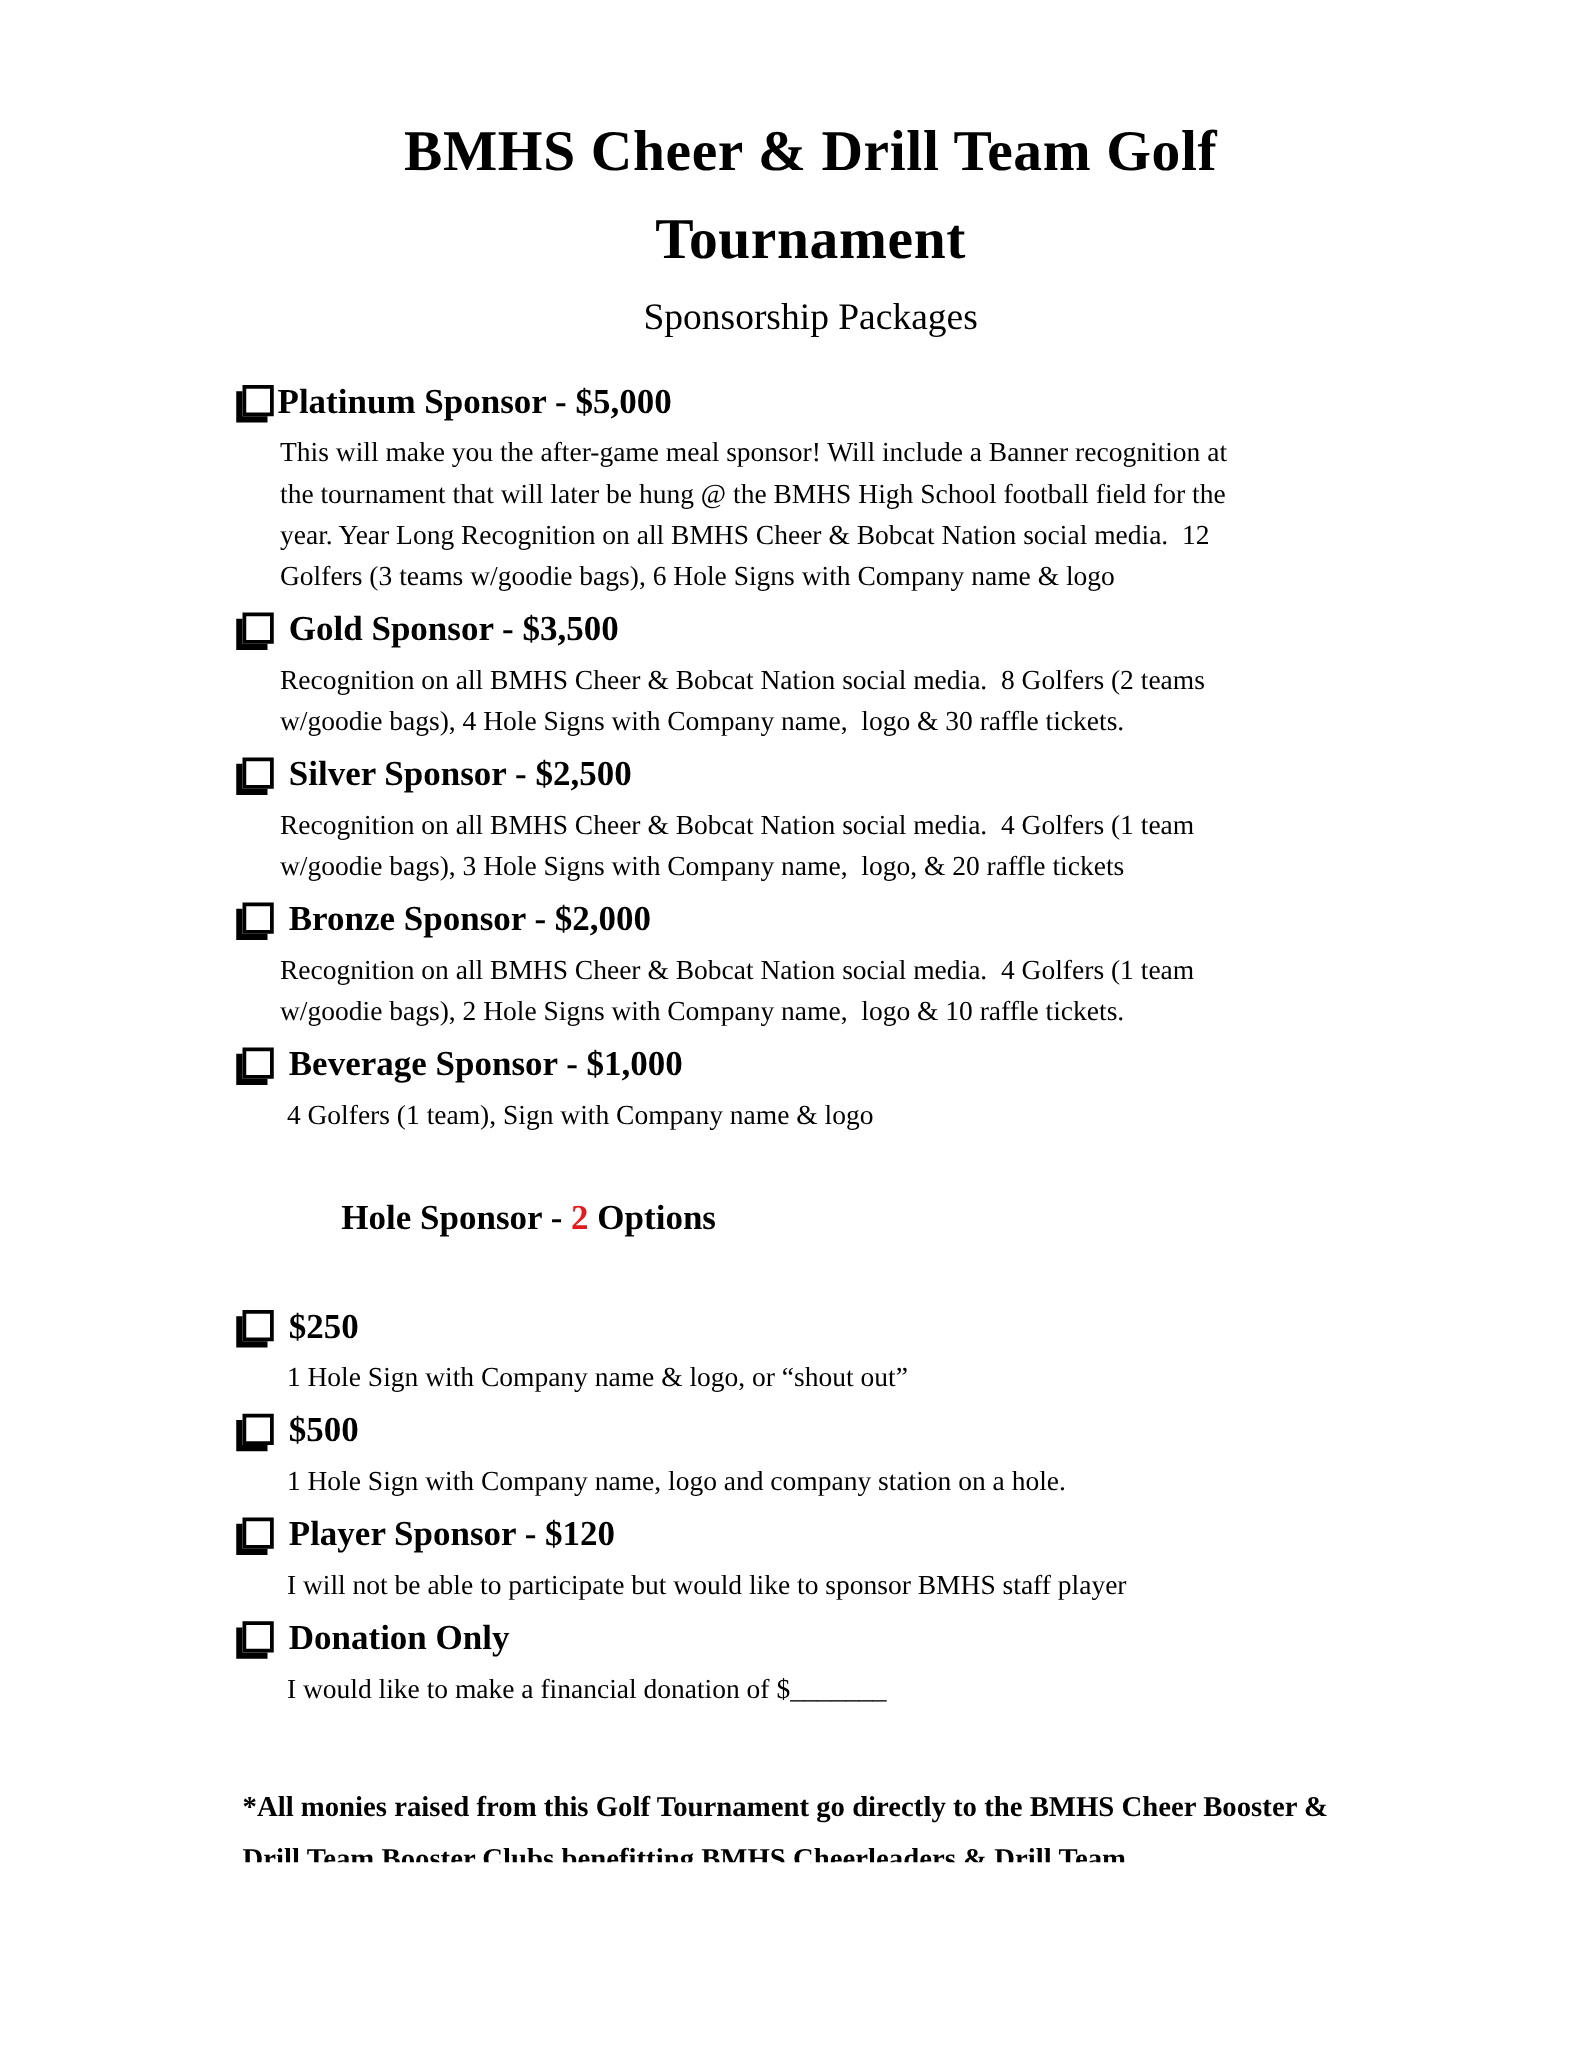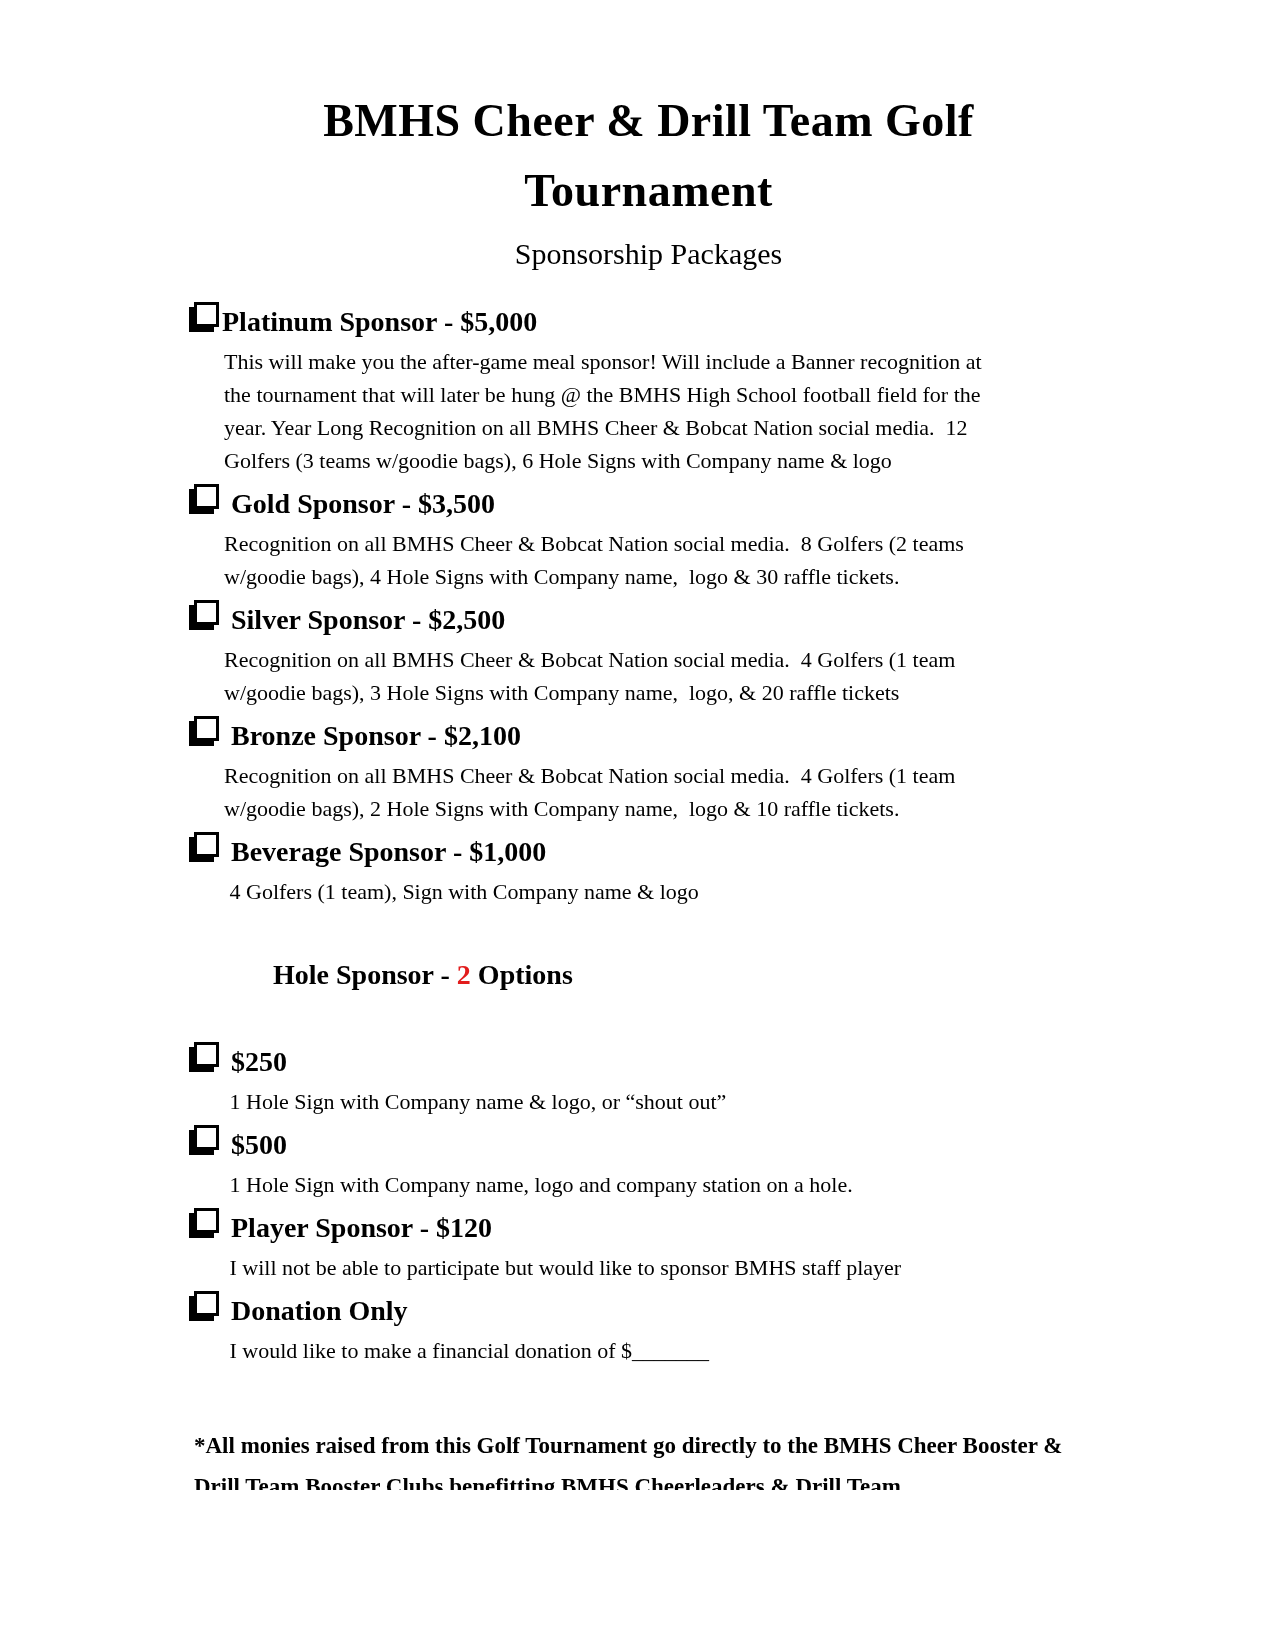--- a/index.html
+++ b/index.html
@@ -26,20 +26,21 @@
   .doc-subtitle {
     font-size: 30px;
     font-weight: normal;
     line-height: 44px;
     margin-top: 6px;
   }
   .content { margin: 26px 175px 0 183px; }
   .sp-item { margin: 0 0 5px 0; }
   .item-title {
     display: flex;
+    align-items: center;
     font-size: 28px;
     font-weight: bold;
     line-height: 40px;
     margin: 7px 0 3px 0;
     white-space: pre-wrap;
   }
   .checkbox {
     flex: 0 0 auto;
     display: inline-block;
     width: 19px;
@@ -114,21 +115,21 @@
         <span class="checkbox"></span>
         <span>Silver Sponsor - $2,500</span>
       </div>
       <div class="desc">Recognition on all BMHS Cheer &amp; Bobcat Nation social media.  4 Golfers (1 team
 w/goodie bags), 3 Hole Signs with Company name,  logo, &amp; 20 raffle tickets</div>
     </div>
 
     <div class="sp-item">
       <div class="item-title">
         <span class="checkbox"></span>
-        <span>Bronze Sponsor - $2,100</span>
+        <span>Bronze Sponsor - $2,000</span>
       </div>
       <div class="desc">Recognition on all BMHS Cheer &amp; Bobcat Nation social media.  4 Golfers (1 team
 w/goodie bags), 2 Hole Signs with Company name,  logo &amp; 10 raffle tickets.</div>
     </div>
 
     <div class="sp-item">
       <div class="item-title">
         <span class="checkbox"></span>
         <span>Beverage Sponsor - $1,000</span>
       </div>

